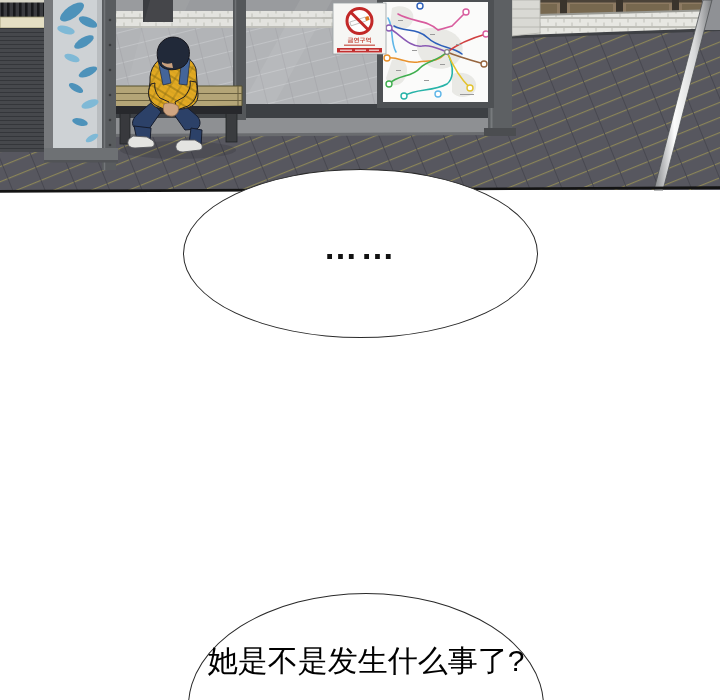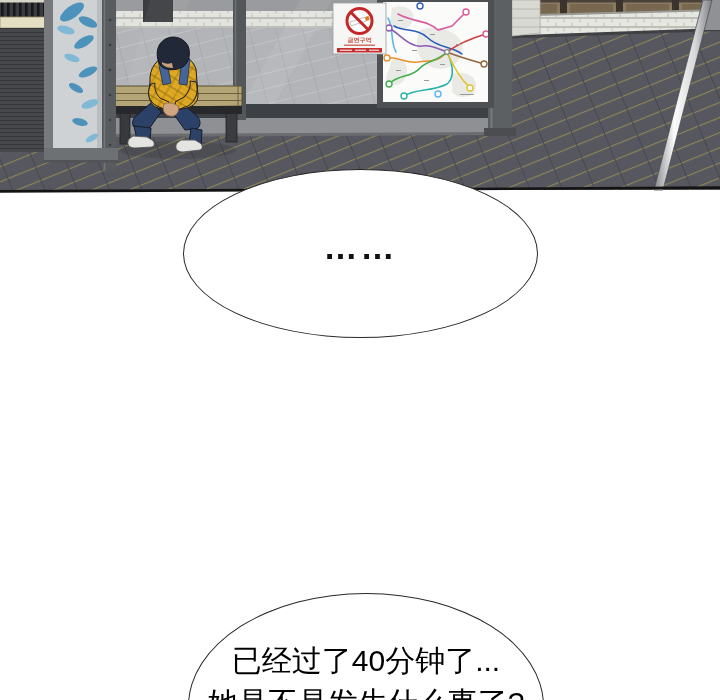--- a/index.html
+++ b/index.html
@@ -237,17 +237,16 @@
 
       <polygon points="0,190 720,186.3 720,189 0,192.8" fill="#131313"></polygon>
     </svg>
   </div>
 
   <div class="bubble bubble-1">
     <span class="ellipsis-text">……</span>
   </div>
 
   <div class="bubble bubble-2">
-    <div class="dialogue-line">已经过了40分钟了...</div>
     <div class="dialogue-line">她是不是发生什么事了?</div>
   </div>
 
 </div>
 
 </body></html>

